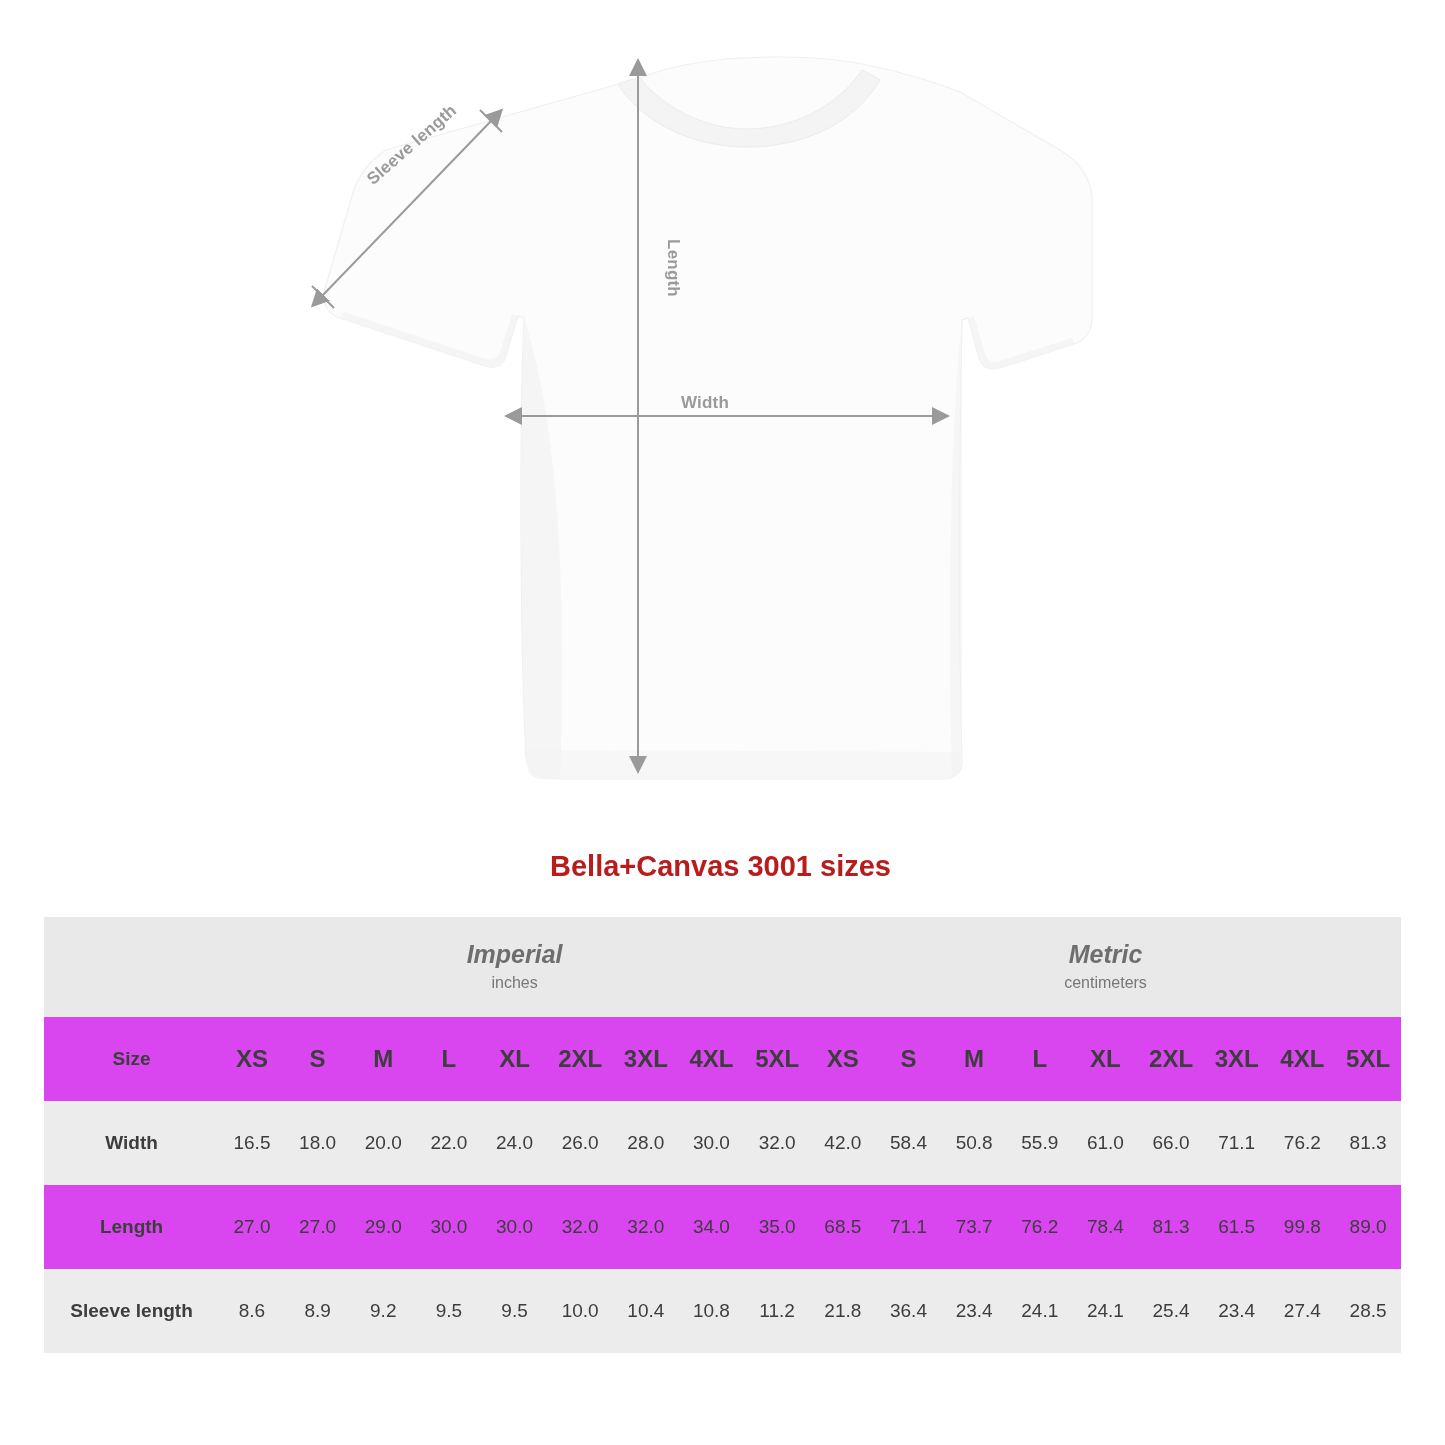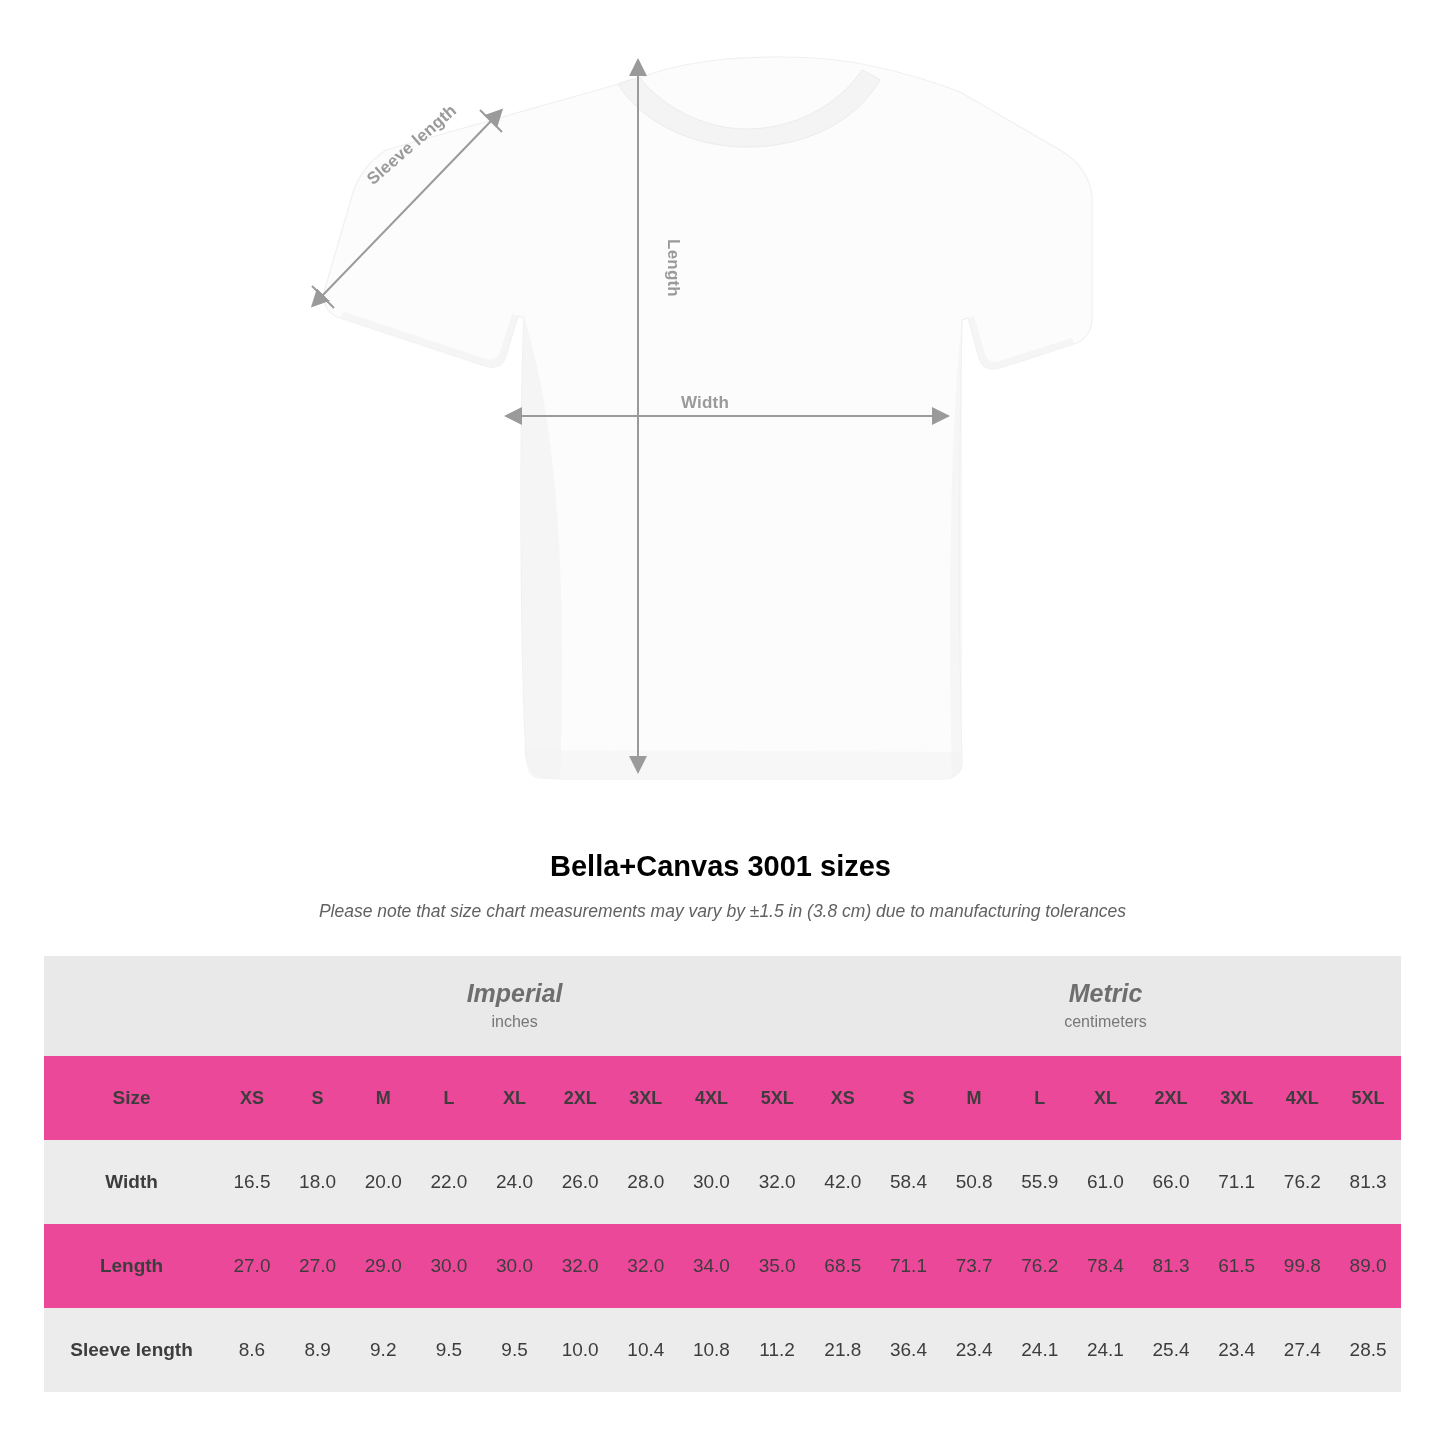--- a/index.html
+++ b/index.html
@@ -63,21 +63,21 @@
   }
 
   
   .heading-block {
     text-align: center;
     margin-top: 30px;
   }
   .chart-title {
     font-size: 29px;
     font-weight: bold;
-    color: #000000;
+    color: #b91c1c;
     margin: 0 4px 18px 0;
   }
   .chart-note {
     font-size: 17.5px;
     font-style: italic;
     color: #616161;
     margin: 0;
   }
 
   
@@ -109,32 +109,32 @@
     line-height: 1.25;
   }
   .unit-name {
     font-size: 16px;
     color: #777777;
     line-height: 1.6;
   }
   .size-row td {
     background: #ffffff;
     height: 82px;
-    font-size: 18px;
+    font-size: 24px;
     font-weight: bold;
     color: #3d3d3d;
   }
   .size-row td.rowlabel {
     font-size: 19px;
   }
   tr.band-grey td {
     background: #ececec;
   }
   tr.band-white td {
-    background: #ec4899;
+    background: #d946ef;
   }
   .data-row td {
     height: 82px;
     font-size: 19px;
     color: #3d3d3d;
   }
   .data-row td.rowlabel {
     font-weight: bold;
     color: #3d3d3d;
   }
@@ -213,21 +213,20 @@
       <line x1="480" y1="110" x2="502" y2="132" stroke="#9a9a9a" stroke-width="2"></line>
     </svg>
 
     <div class="dim-label" id="label-sleeve">Sleeve length</div>
     <div class="dim-label" id="label-length">Length</div>
     <div class="dim-label" id="label-width">Width</div>
   </div>
 
   <div class="heading-block">
     <h1 class="chart-title">Bella+Canvas 3001 sizes</h1>
-    <p class="chart-note">Please note that size chart measurements may vary by ±1.5 in (3.8 cm) due to manufacturing tolerances</p>
   </div>
 
   <div class="table-wrap">
     <table class="size-table">
       <colgroup>
         <col class="col-label">
         <col class="col-val">
           <col class="col-val">
           <col class="col-val">
           <col class="col-val">

